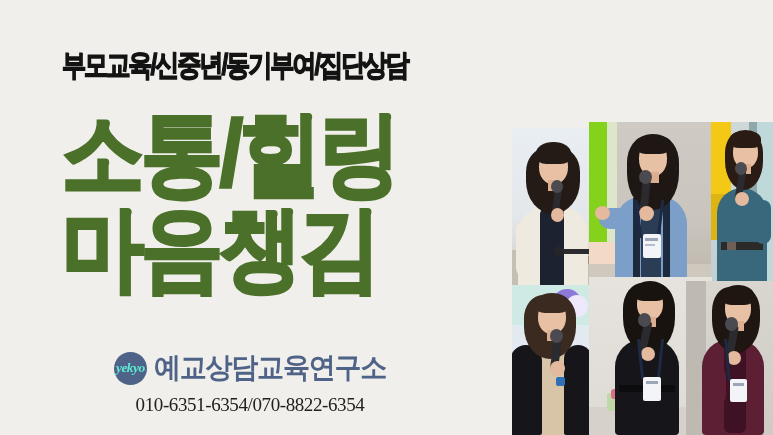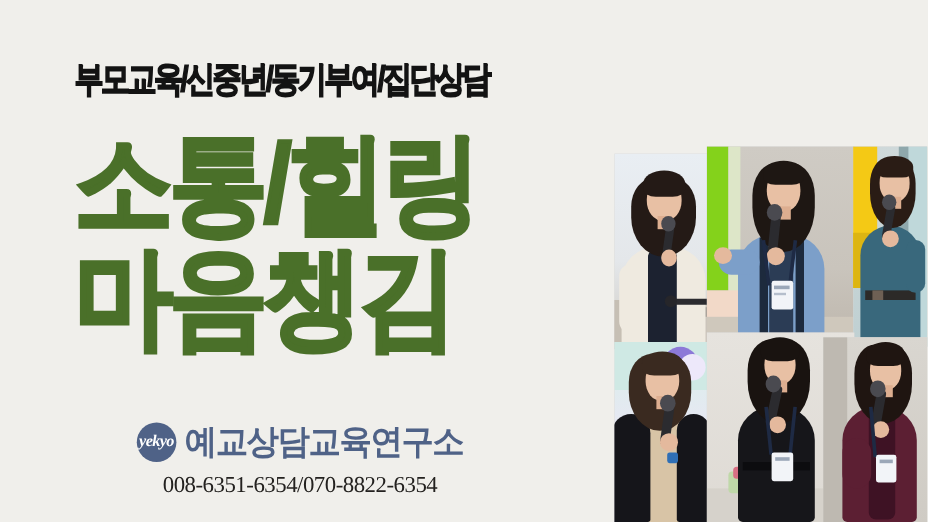--- a/index.html
+++ b/index.html
@@ -66,21 +66,21 @@
   .logo-mark {
     width:33px; height:33px;
     border-radius:50%;
     background:#4F6287;
     display:flex;
     align-items:center;
     justify-content:center;
     flex:0 0 auto;
   }
   .logo-mark span {
-    color:#ffffff;
+    color:#5eead4;
     font-family:"Liberation Serif", serif;
     font-style:italic;
     font-size:13.5px;
     font-weight:bold;
     letter-spacing:-0.5px;
     line-height:1;
   }
   .org-name {
     color:#4F6287;
     font-family:"Liberation Sans", sans-serif;
@@ -163,21 +163,21 @@
 
     <div class="headline headline-2">마음챙김</div>
 
     <div class="logo-row">
       <div class="logo-mark">
         <span>yekyo</span>
       </div>
       <div class="org-name">예교상담교육연구소</div>
     </div>
 
-    <div class="phone">008-6351-6354/070-8822-6354</div>
+    <div class="phone">010-6351-6354/070-8822-6354</div>
   </div>
 
   <div class="collage">
 
     <div class="photo p-tl">
       <div class="scene">
         <div class="wall bg-tl"></div>
         <div class="desk" style="left:-4px; top:122px; width:90px; height:41px; background:#C6BFB4;"></div>
         <div class="desk" style="left:34px; top:128px; width:44px; height:8px; background:#9B938A;"></div>
         <div class="torso" style="left:6px; top:78px; width:70px; height:90px; background:#EFEAE0;"></div>

